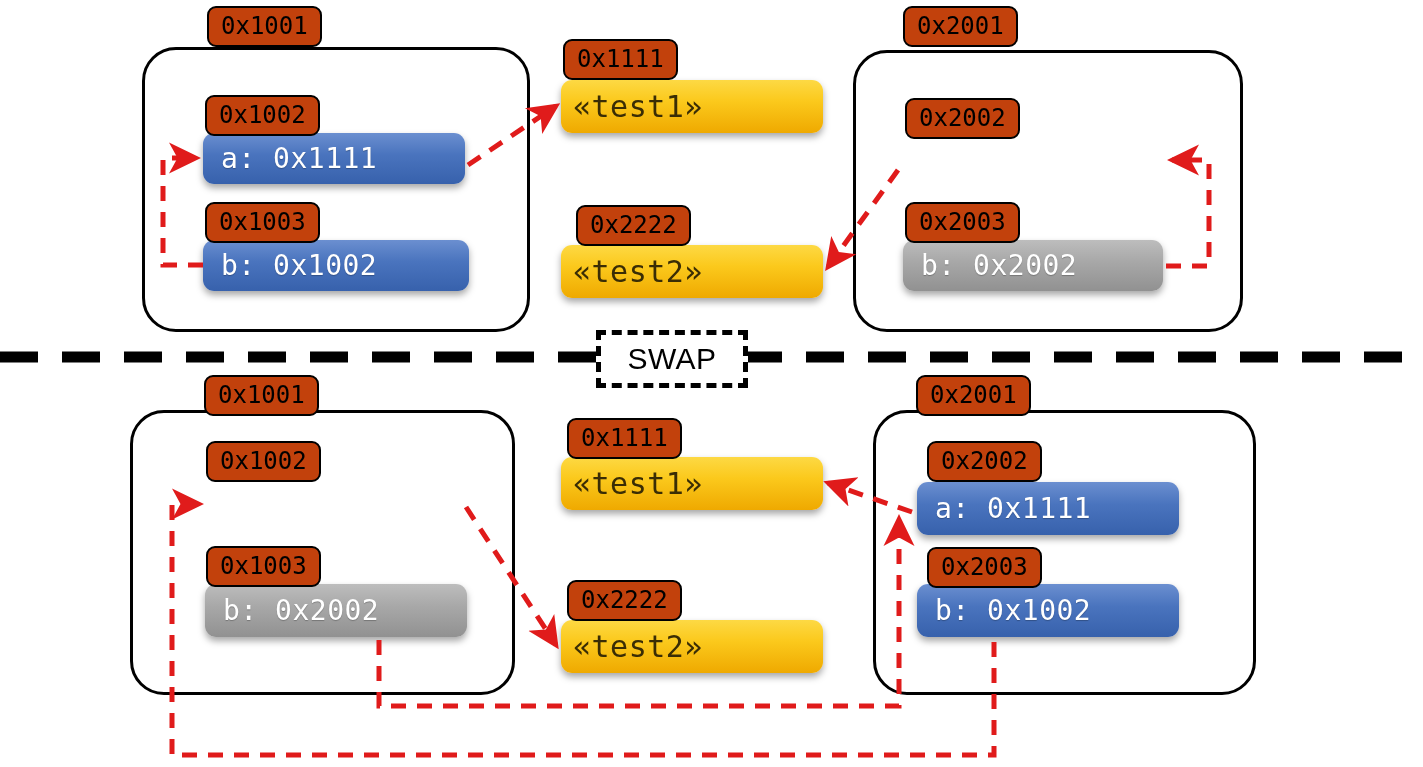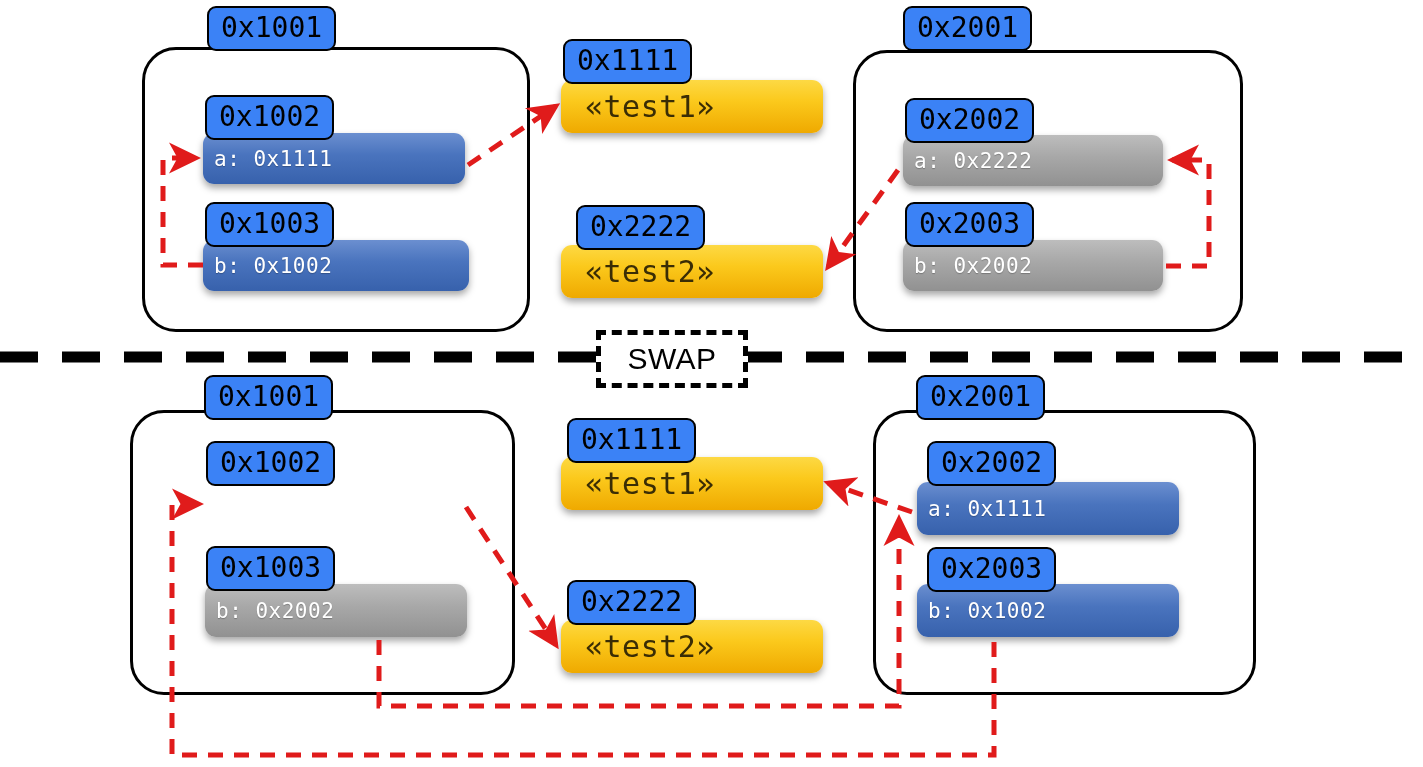--- a/index.html
+++ b/index.html
@@ -13,56 +13,56 @@
     border-radius:34px;
     background:#fff;
     box-sizing:border-box;
   }
 
   
   .addr{
     position:absolute;
     border:2.5px solid #000;
     border-radius:9px;
-    background:#3b82f6;
+    background:#c2410c;
     color:#000;
     font-family:"DejaVu Sans Mono",monospace;
-    font-size:28px;
+    font-size:24px;
     line-height:1;
     padding:6px 12px 7px 12px;
     box-sizing:border-box;
     white-space:pre;
     z-index:6;
   }
 
   
   .cell{
     position:absolute;
     border-radius:11px;
     box-sizing:border-box;
     display:flex;
     align-items:center;
     color:#ffffff;
     font-family:"DejaVu Sans Mono",monospace;
-    font-size:21px;
+    font-size:28px;
     letter-spacing:.5px;
-    padding-left:11px;
+    padding-left:18px;
     white-space:pre;
     box-shadow:0 4px 7px rgba(0,0,0,.35);
     z-index:5;
     text-shadow:0 1px 1px rgba(0,0,0,.25);
   }
   .cell.blue{background:linear-gradient(180deg,#6b8fd0 0%,#4a74be 42%,#3761ac 100%);}
   .cell.gray{background:linear-gradient(180deg,#bdbdbd 0%,#a8a8a8 42%,#919191 100%);}
   .cell.yellow{
     background:linear-gradient(180deg,#fdd944 0%,#fbc91c 40%,#efa900 100%);
     color:#3a2d05;
     text-shadow:none;
     font-size:30px;
-    padding-left:24px;
+    padding-left:12px;
   }
 
   
   .swapbox{
     position:absolute;
     border:5px dashed #000;
     background:#fff;
     box-sizing:border-box;
     display:flex;align-items:center;justify-content:center;
     font-family:"Liberation Sans",sans-serif;
@@ -93,21 +93,20 @@
   <div class="addr" style="left:563px;top:39px;">0x1111</div>
   <div class="cell yellow" style="left:561px;top:80px;width:262px;height:53px;">«test1»</div>
 
   <div class="addr" style="left:576px;top:205px;">0x2222</div>
   <div class="cell yellow" style="left:561px;top:245px;width:262px;height:53px;">«test2»</div>
 
   <div class="frame" style="left:853px;top:50px;width:390px;height:282px;"></div>
   <div class="addr" style="left:903px;top:6px;">0x2001</div>
 
   <div class="addr" style="left:905px;top:98px;">0x2002</div>
-  <div class="cell gray" style="left:903px;top:135px;width:260px;height:51px;">a: 0x2222</div>
 
   <div class="addr" style="left:905px;top:202px;">0x2003</div>
   <div class="cell gray" style="left:903px;top:240px;width:260px;height:51px;">b: 0x2002</div>
 
   <svg class="divider" style="left:0;top:348px;width:1423px;height:20px;">
     <line x1="0" y1="9" x2="1423" y2="9" stroke="#000" stroke-width="11" stroke-dasharray="38 24"></line>
   </svg>
   <div class="swapbox" style="left:596px;top:330px;width:152px;height:58px;">SWAP</div>
 
   <div class="frame" style="left:130px;top:410px;width:385px;height:285px;"></div>

